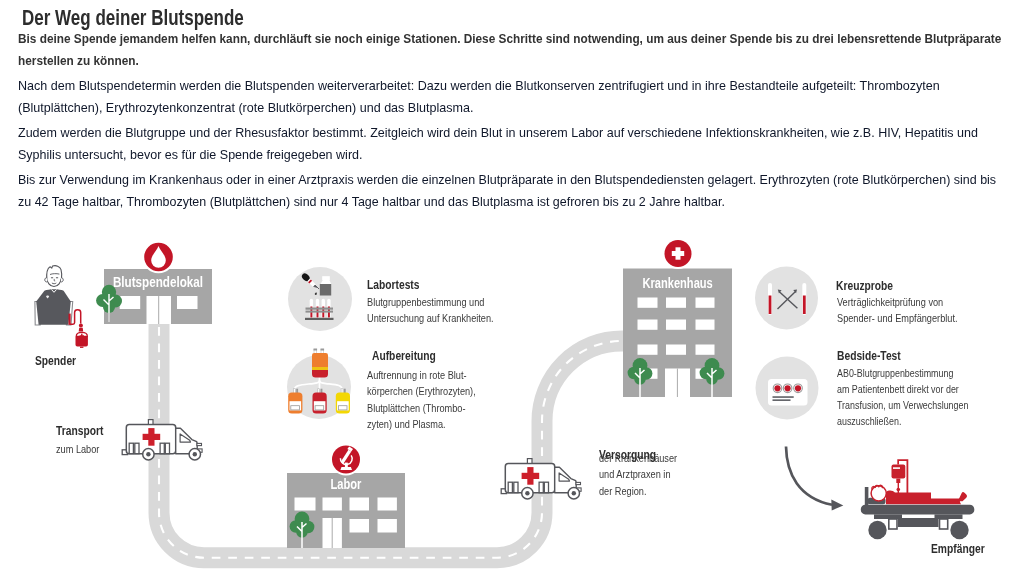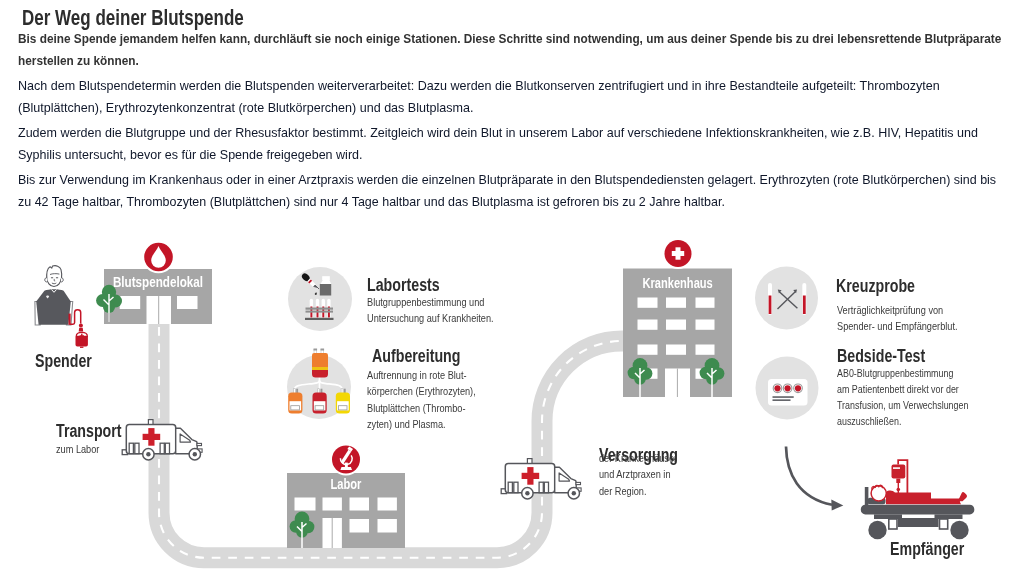--- a/index.html
+++ b/index.html
@@ -4,21 +4,21 @@
 <style>
 html,body{margin:0;padding:0}
 body{width:1024px;height:584px;position:relative;font-family:"Liberation Sans",sans-serif;background:#fff;overflow:hidden}
 .abs{position:absolute}
 .sx{display:inline-block;transform-origin:0 0;white-space:nowrap}
 h1{position:absolute;left:16.5px;top:0px;margin:5px;font-size:22.5px;color:#2d2d2d;letter-spacing:0}
 h1 .sx{transform:scaleX(0.756)}
 .p{position:absolute;left:18px;margin:0;font-size:13.6px;line-height:22.3px;color:#0f172a}
 .p .sx{transform:scaleX(var(--ps,0.92))}
 .b{font-weight:bold;color:#333}
-.lab{position:absolute;font-size:18px;font-weight:bold;color:#2d2d2d;line-height:14px}
+.lab{position:absolute;font-size:13px;font-weight:bold;color:#2d2d2d;line-height:14px}
 .lab .sx{transform:scaleX(0.79)}
 .bd{position:absolute;font-size:11px;color:#3a3a3a;line-height:16.25px}
 .bd .sx{transform:scaleX(0.835)}
 </style>
 </head>
 <body>
 <svg class="abs" style="left:0;top:0" width="1024" height="584" viewBox="0 0 1024 584">
 
 <g fill="none">
 <path id="road" d="M 159 322 L 159 512.7 A 45 45 0 0 0 204 557.7 L 497 557.7 A 45 45 0 0 0 542 512.7 L 542 421 A 80 80 0 0 1 622 341 L 650 341" stroke="#d9d9d9" stroke-width="21"></path>
@@ -296,16 +296,16 @@
 <div class="lab" style="left:34.5px;top:353.5px"><span class="sx">Spender</span></div>
 <div class="lab" style="left:56px;top:424px"><span class="sx">Transport</span></div>
 <div class="bd" style="left:56px;top:441px"><span class="sx">zum Labor</span></div>
 <div class="lab" style="left:366.5px;top:277.5px"><span class="sx">Labortests</span></div>
 <div class="bd" style="left:366.5px;top:294px"><span class="sx">Blutgruppenbestimmung und<br>Untersuchung auf Krankheiten.</span></div>
 <div class="lab" style="left:372px;top:348.5px"><span class="sx">Aufbereitung</span></div>
 <div class="bd" style="left:366.5px;top:367px"><span class="sx">Auftrennung in rote Blut-<br>körperchen (Erythrozyten),<br>Blutplättchen (Thrombo-<br>zyten) und Plasma.</span></div>
 <div class="lab" style="left:598.5px;top:448px"><span class="sx">Versorgung</span></div>
 <div class="bd" style="left:598.5px;top:450px"><span class="sx">der Krankenhäuser<br>und Arztpraxen in<br>der Region.</span></div>
 <div class="lab" style="left:835.5px;top:278.5px"><span class="sx">Kreuzprobe</span></div>
-<div class="bd" style="left:836.5px;top:302px"><span class="sx">Verträglichkeitprüfung von<br>Spender- und Empfängerblut.</span></div>
+<div class="bd" style="left:836.5px;top:294px"><span class="sx">Verträglichkeitprüfung von<br>Spender- und Empfängerblut.</span></div>
 <div class="lab" style="left:836.5px;top:348.5px"><span class="sx">Bedside-Test</span></div>
 <div class="bd" style="left:836.5px;top:364.5px"><span class="sx" style="transform:scaleX(0.81)">AB0-Blutgruppenbestimmung<br>am Patientenbett direkt vor der<br>Transfusion, um Verwechslungen<br>auszuschließen.</span></div>
-<div class="lab" style="left:890px;top:541.5px"><span class="sx">Empfänger</span></div>
+<div class="lab" style="left:931px;top:541.5px"><span class="sx">Empfänger</span></div>
 
 </body></html>

